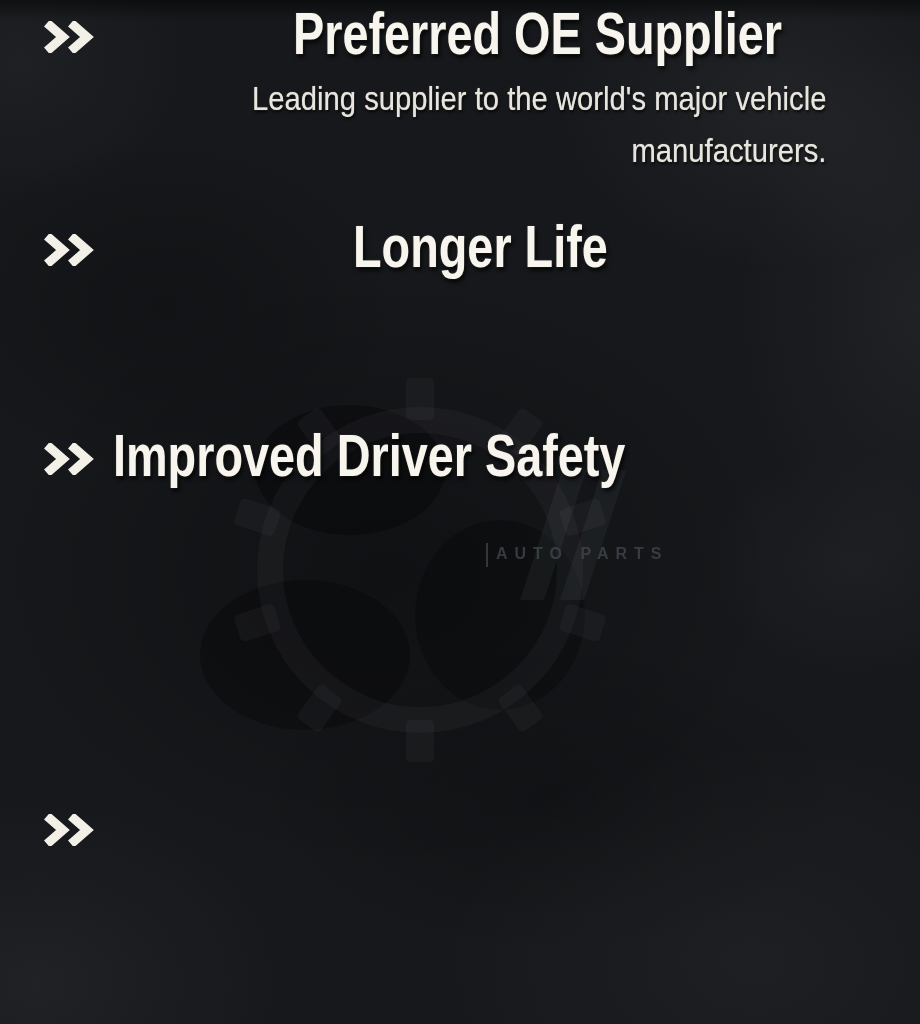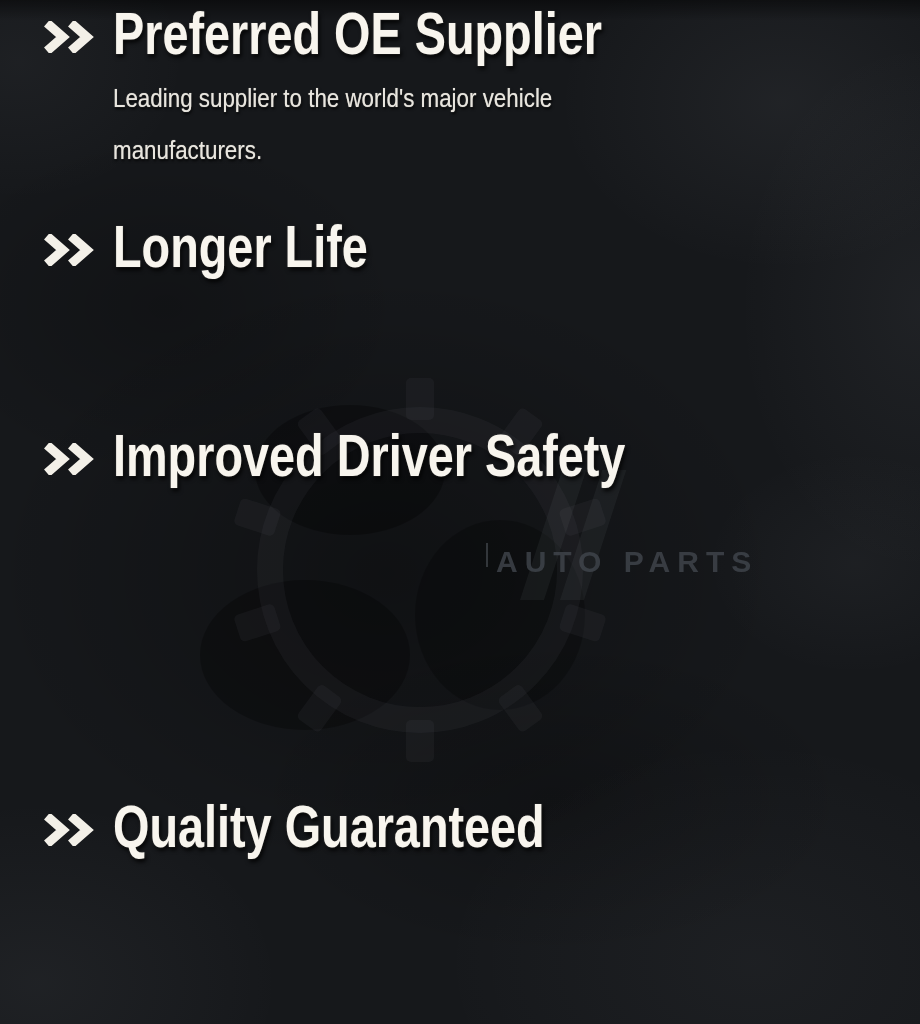--- a/index.html
+++ b/index.html
@@ -31,21 +31,21 @@
   .wm-gear {
     position: absolute;
     left: 170px;
     top: 360px;
     pointer-events: none;
   }
   .wm-label {
     position: absolute;
     left: 496px;
     top: 545px;
-    font-size: 30px;
+    font-size: 16px;
     font-weight: bold;
     letter-spacing: 7px;
     color: #41464d;
     opacity: 0.8;
     white-space: nowrap;
   }
   .wm-bar {
     position: absolute;
     left: 486px;
     top: 543px;
@@ -78,35 +78,35 @@
     white-space: nowrap;
     text-shadow: 0 0 2px rgba(255,250,235,0.2), 2px 3px 5px rgba(0,0,0,0.9);
   }
   .benefit h2 .sq {
     display: inline-block;
     transform: scaleX(0.78);
     transform-origin: 0 50%;
   }
   .benefit p {
     margin: 8px 0 0 0;
-    font-size: 26px;
+    font-size: 34px;
     line-height: 52px;
     font-weight: normal;
     color: #e8e5de;
     white-space: nowrap;
     text-shadow: 0 0 1px rgba(232,229,222,0.65), 1px 2px 3px rgba(0,0,0,0.9);
   }
   .benefit p .sq {
     display: inline-block;
     transform: scaleX(0.86);
     transform-origin: 0 0;
   }
 
-  .s1 { top: 4px; }
-  .s2 { top: 217px; }
+  .s1 { top: 4px; text-align: right; }
+  .s2 { top: 217px; text-align: center; }
   .s3 { top: 426px; }
   .s4 { top: 587px; }
   .s5 { top: 797px; }
 </style>
 </head>
 <body>
 
 <div class="page">
 
   <svg class="wm-gear" width="560" height="420" viewBox="0 0 560 420" aria-hidden="true">
@@ -158,16 +158,15 @@
     </svg>
     <h2><span class="sq">Improved Driver Safety</span></h2>
   </section>
 
 
   <section class="benefit s5">
     <svg class="chev" viewBox="0 0 50 32" aria-hidden="true">
       <path d="M3,2 L19,16 L3,30" fill="none" stroke="#f3f0e8" stroke-width="9"></path>
       <path d="M27,2 L43,16 L27,30" fill="none" stroke="#f3f0e8" stroke-width="9"></path>
     </svg>
-    <h2><span class="sq">Quality Guaranteed</span></h2>
   </section>
 
 </div>
 
 </body></html>

